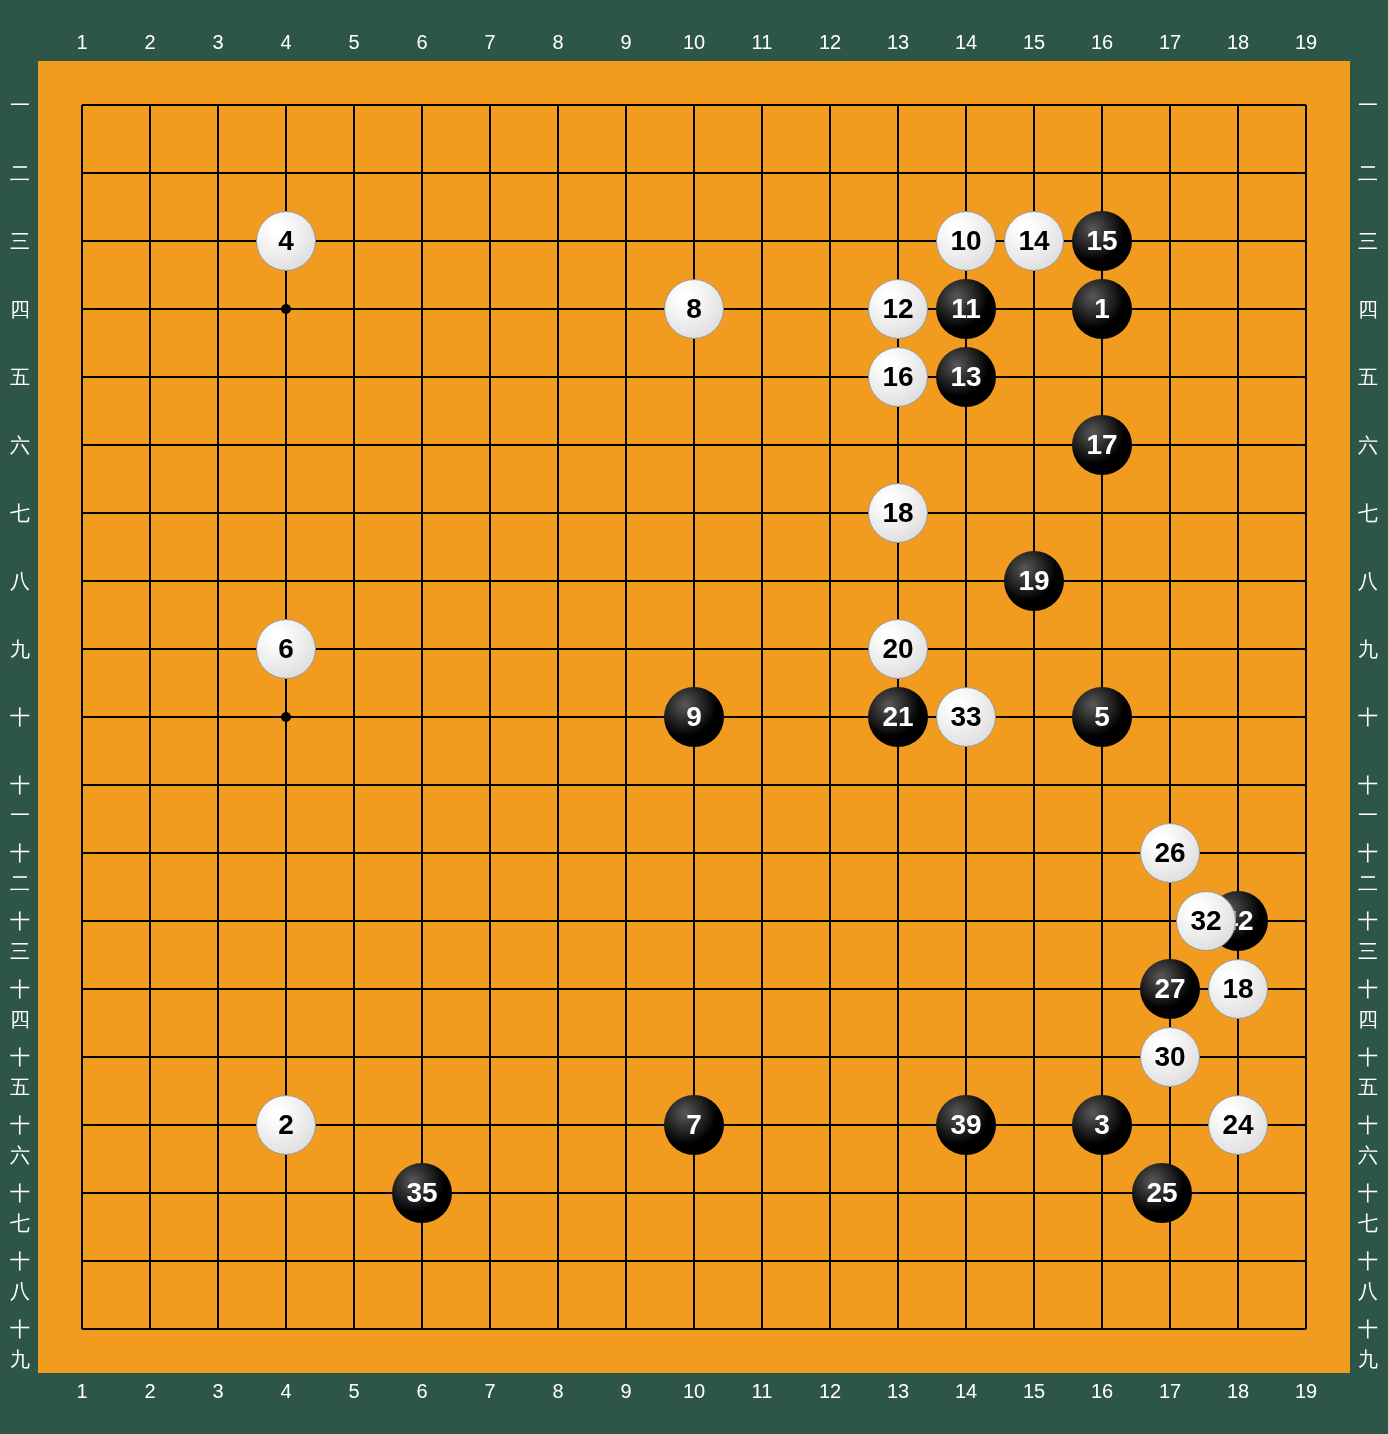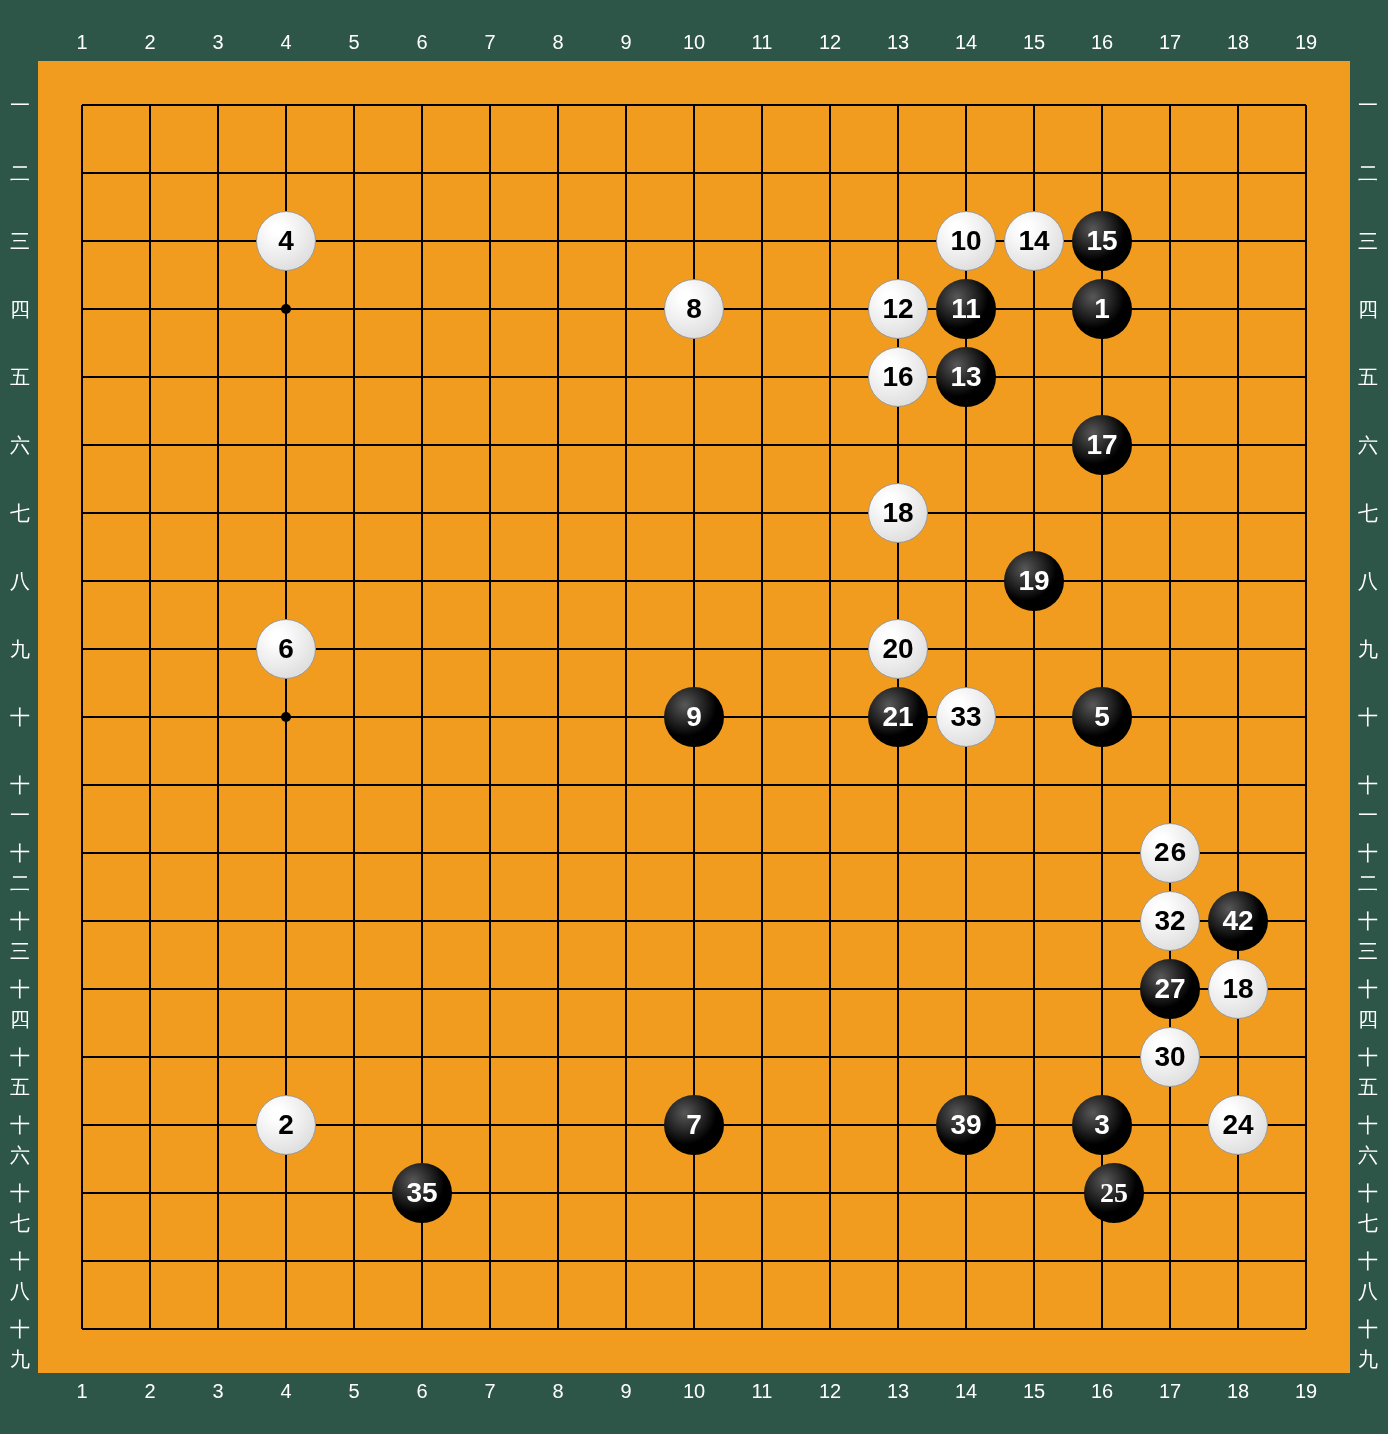--- a/index.html
+++ b/index.html
@@ -222,42 +222,42 @@
         </div>
         <div class="stone white" style="left: 928px; top: 656px;">
           <span>33</span>
         </div>
         <div class="stone black" style="left: 928px; top: 1064px;">
           <span>39</span>
         </div>
         <div class="stone white" style="left: 1200px; top: 1064px;">
           <span>24</span>
         </div>
-        <div class="stone black" style="left: 1076px; top: 1132px; font-family: Liberation Serif, serif;">
+        <div class="stone black" style="left: 1124px; top: 1132px;">
           <span>25</span>
         </div>
-        <div class="stone white" style="left: 1132px; top: 792px; font-family: Liberation Mono, monospace;">
+        <div class="stone white" style="left: 1132px; top: 792px;">
           <span>26</span>
         </div>
         <div class="stone black" style="left: 1132px; top: 928px;">
           <span>27</span>
         </div>
         <div class="stone white" style="left: 1200px; top: 928px;">
           <span>18</span>
         </div>
         <div class="stone black" style="left: 1200px; top: 860px;">
           <span>42</span>
         </div>
         <div class="stone white" style="left: 1132px; top: 996px;">
           <span>30</span>
         </div>
         <div class="stone black" style="left: 384px; top: 1132px;">
           <span>35</span>
         </div>
-        <div class="stone white" style="left: 1132px; top: 860px;">
+        <div class="stone white" style="left: 1168px; top: 860px;">
           <span>32</span>
         </div>
       </div>
   </div>
 <div class="coord-label coord-top" style="left: 74px;">1</div>
     <div class="coord-label coord-bottom" style="left: 74px;">1</div>
     <div class="coord-label coord-left" style="top: 74px;">一</div>
     <div class="coord-label coord-right" style="top: 74px;">一</div>
     <div class="coord-label coord-top" style="left: 142px;">2</div>
     <div class="coord-label coord-bottom" style="left: 142px;">2</div>

